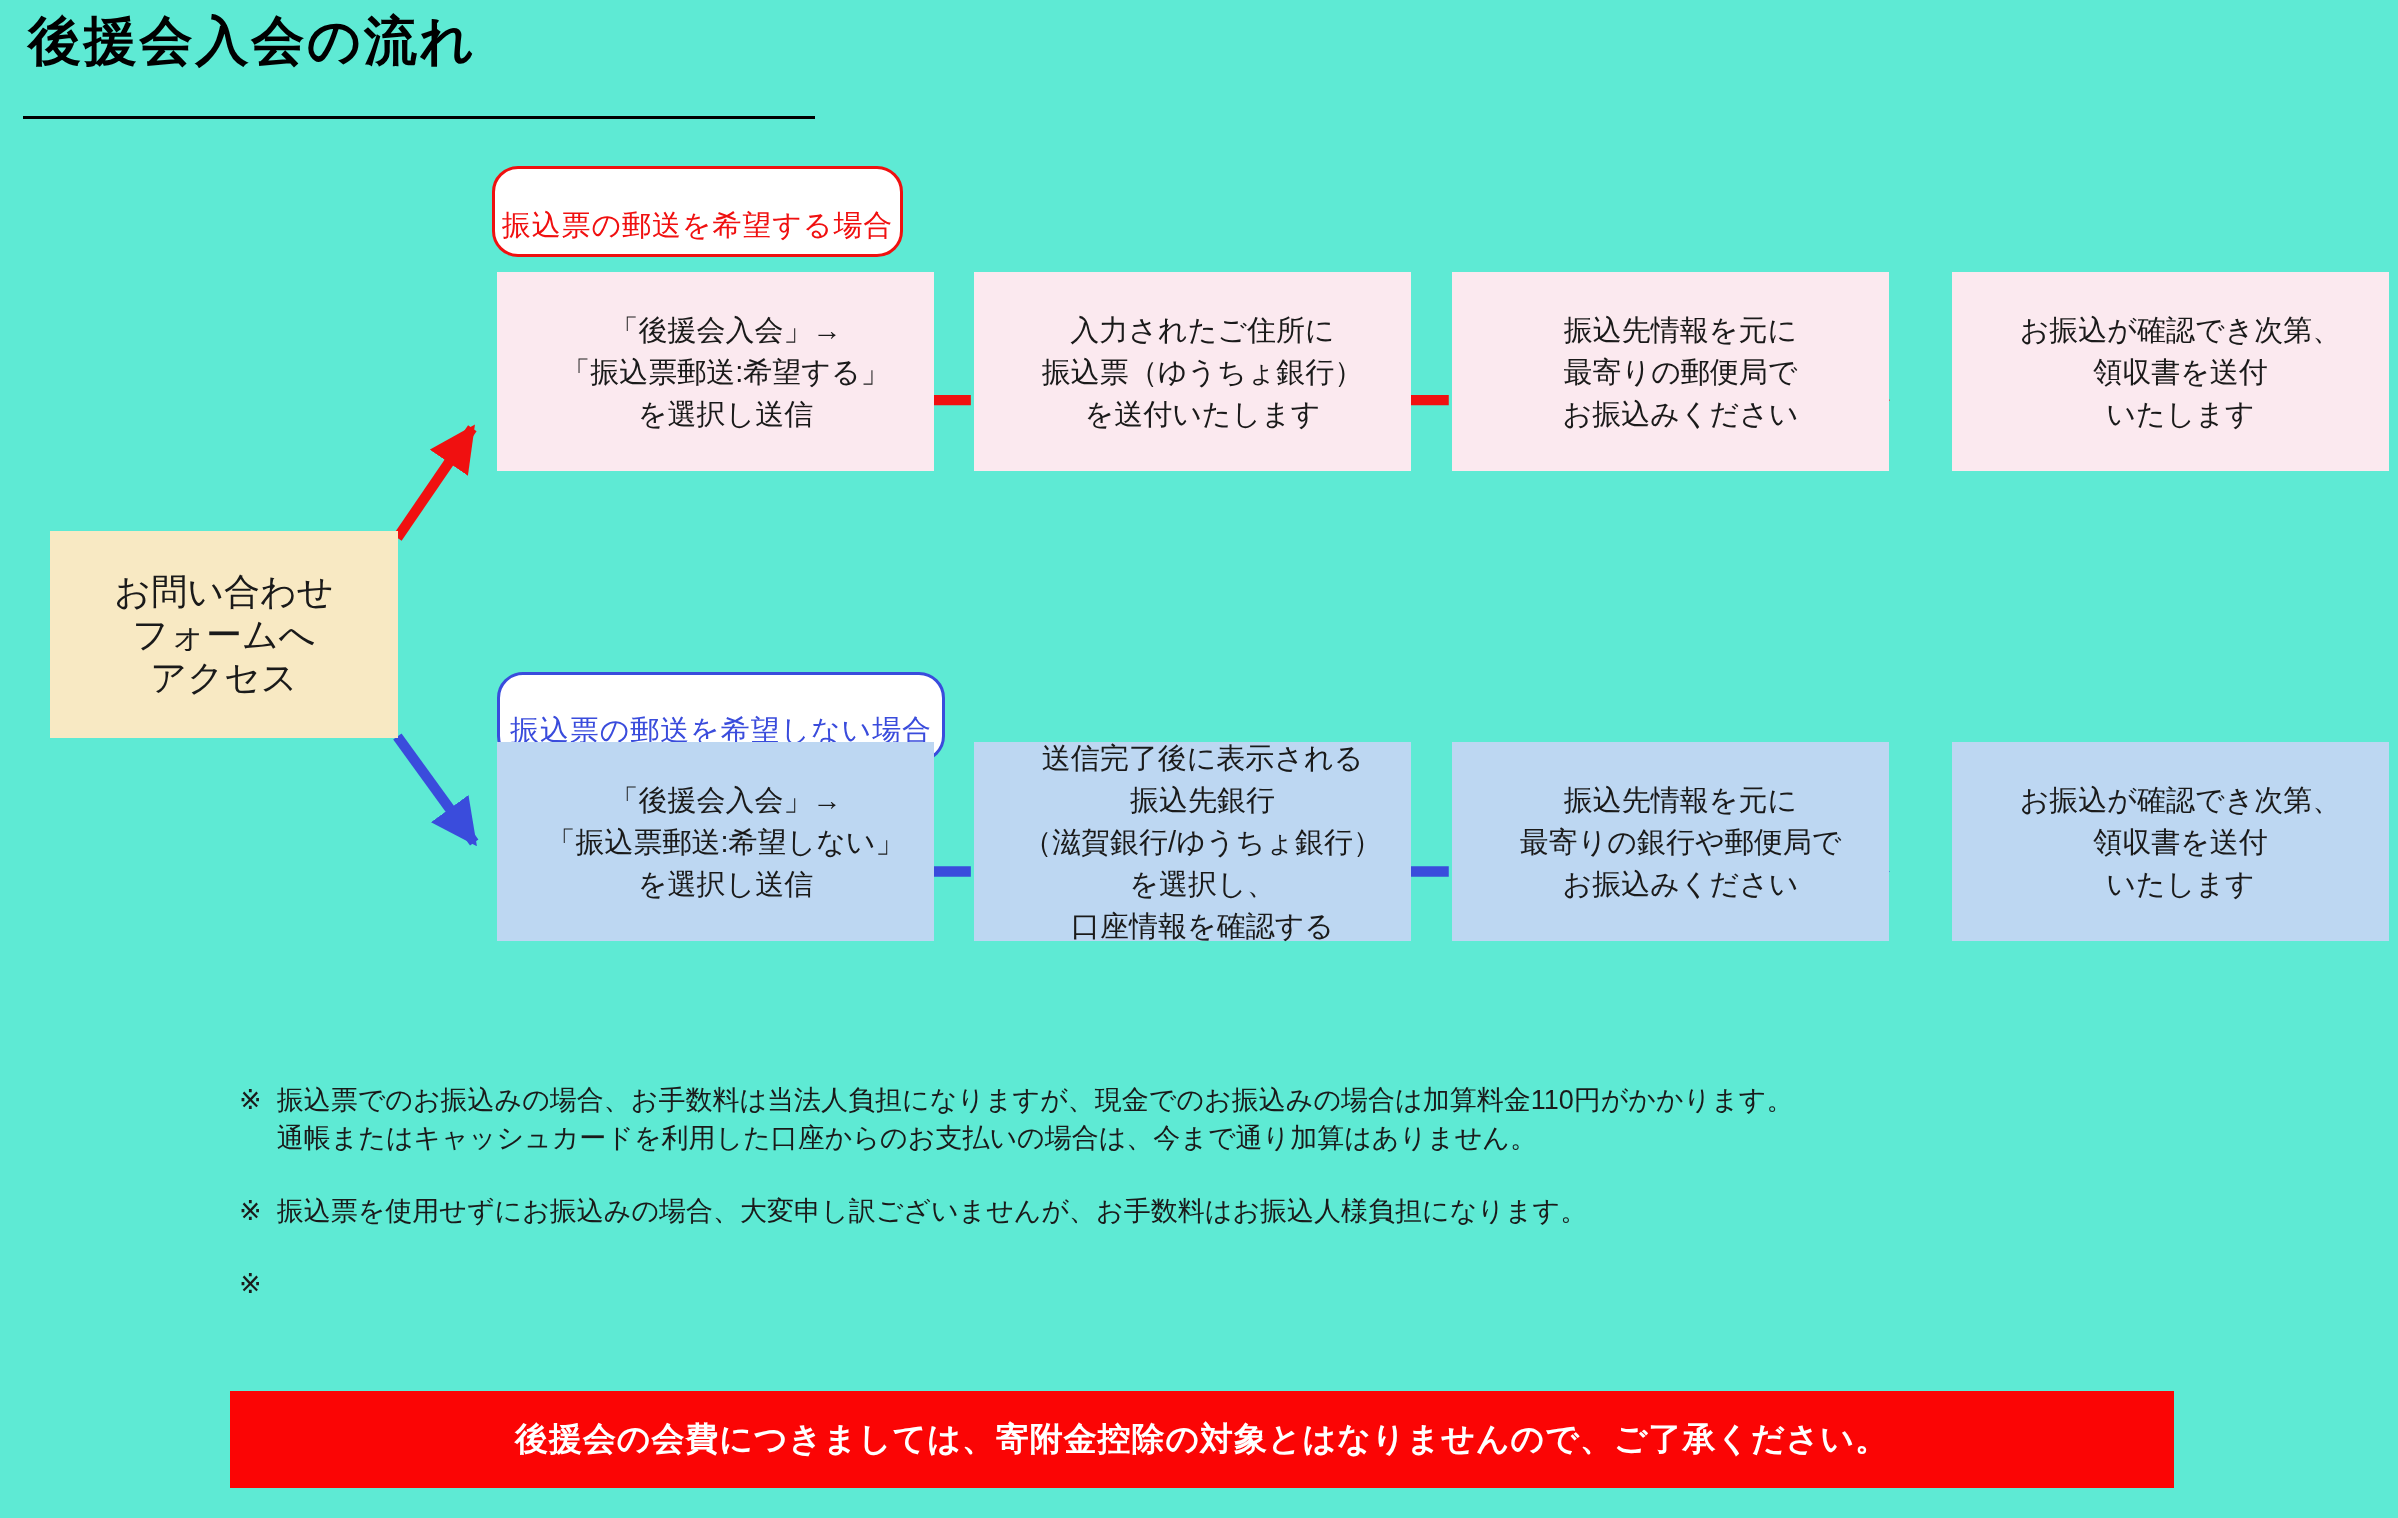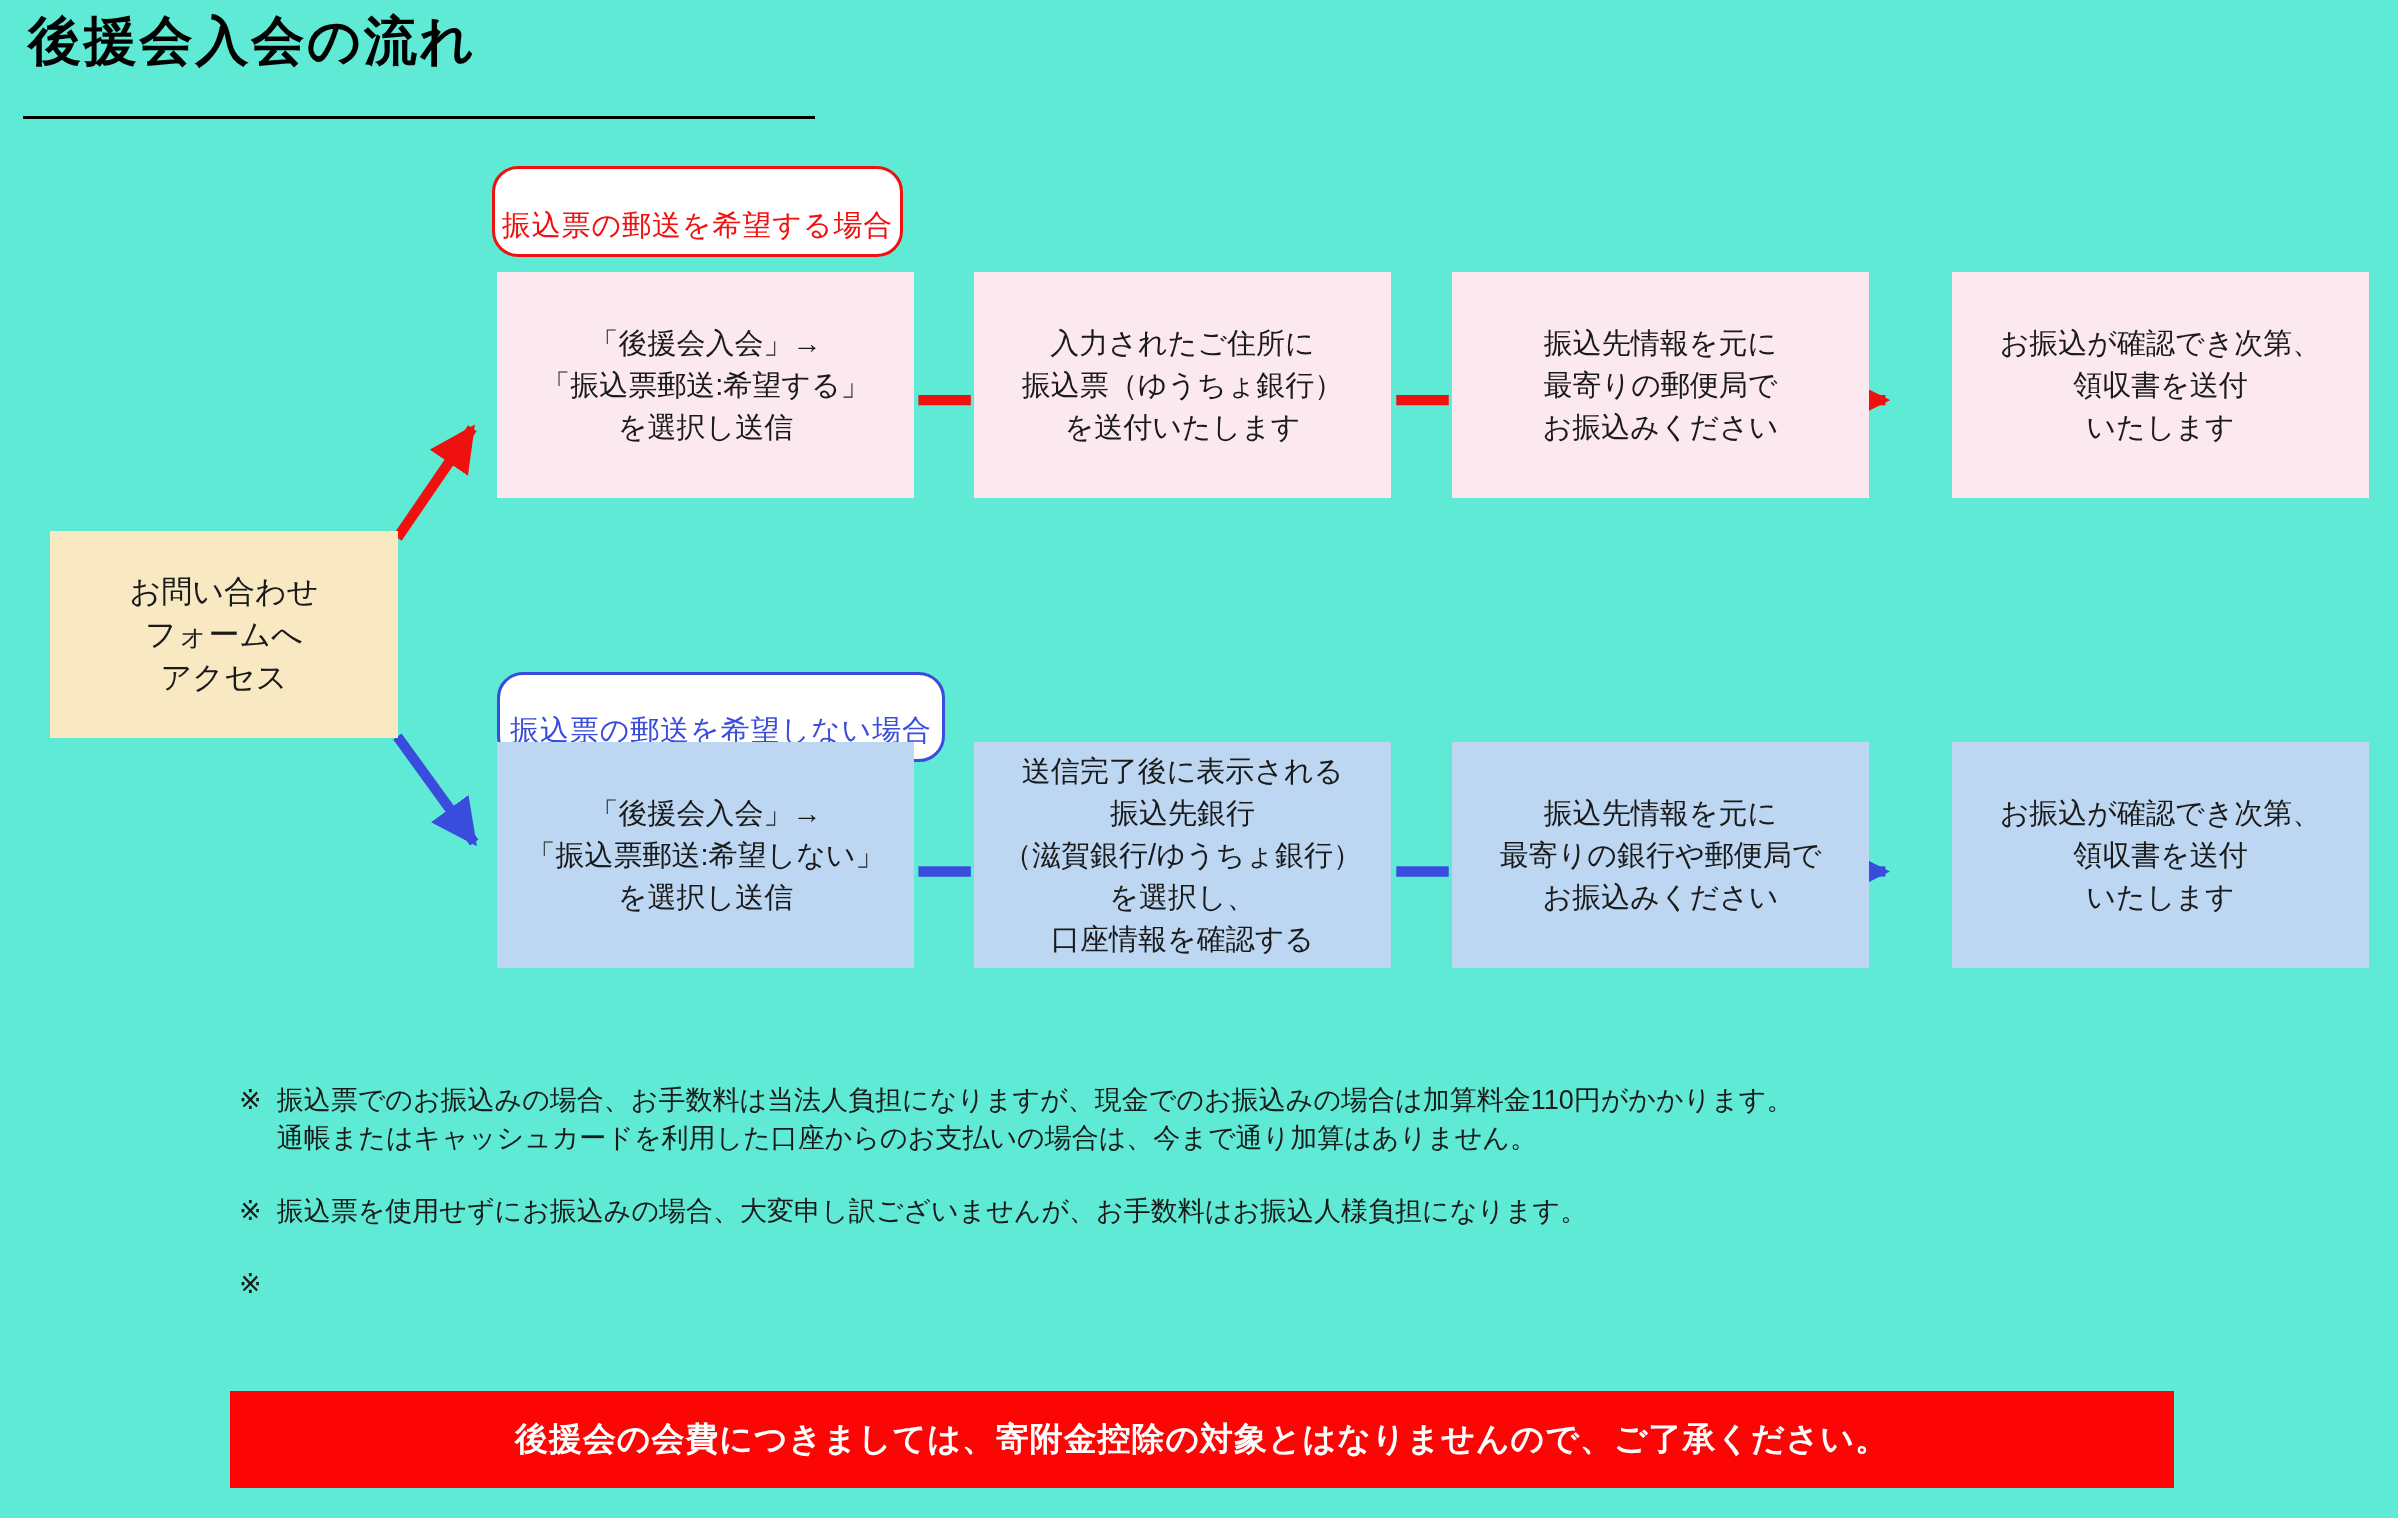--- a/index.html
+++ b/index.html
@@ -13,35 +13,35 @@
     font-size:53px;font-weight:bold;letter-spacing:2.8px;color:#000;
   }
   .title-rule{position:absolute;left:23.4px;top:116px;width:792px;height:2.8px;background:#000;}
   
   svg.connectors{position:absolute;left:0;top:0;width:2399px;height:1519px;pointer-events:none;z-index:1;}
   
   .start-box{
     position:absolute;left:50px;top:531px;width:348px;height:207px;background:#f8e9c3;
     display:flex;align-items:center;justify-content:center;text-align:center;z-index:2;
   }
-  .start-box span{white-space:pre-line;font-size:31px;line-height:43px;font-weight:500;color:#1a1a1a;}
+  .start-box span{white-space:pre-line;font-size:36px;line-height:43px;font-weight:500;color:#1a1a1a;}
   
   .pill{
     position:absolute;display:flex;align-items:center;justify-content:center;
     background:#fff;border-radius:26px;z-index:2;text-align:center;
   }
   .pill span{font-size:29px;font-weight:500;letter-spacing:0.9px;margin-top:28px;}
   .pill-red{left:492px;top:166px;width:405px;height:85px;border:3.7px solid #f01010;}
   .pill-red span{color:#f01010;}
   .pill-blue{left:497px;top:672px;width:442px;height:84px;border:3.7px solid #3a4cdc;}
   .pill-blue span{color:#3a4cdc;}
   
   .step{
-    position:absolute;width:417px;height:226px;display:flex;align-items:center;justify-content:center;
-    text-align:center;z-index:2;
+    position:absolute;width:417px;height:199px;display:flex;align-items:center;justify-content:center;
+    text-align:center;z-index:2;padding-left:20px;
   }
   .step span{white-space:pre-line;font-size:29px;line-height:42px;font-weight:500;color:#1a1a1a;}
   .row-top{top:272px;background:#fbe9ef;}
   .row-bottom{top:742px;background:#bdd7f2;}
   .c1{left:497px;} .c2{left:974px;} .c3{left:1452px;} .c4{left:1930px;margin-left:22px;}
   
   .notes{position:absolute;left:239px;top:1081px;width:1968px;z-index:2;}
   .note{display:flex;margin-bottom:35px;}
   .note .marker{font-size:27px;line-height:38px;margin-right:15px;flex:0 0 auto;color:#1a1a1a;}
   .note .note-text{white-space:pre-line;font-size:27px;line-height:38px;color:#1a1a1a;}

